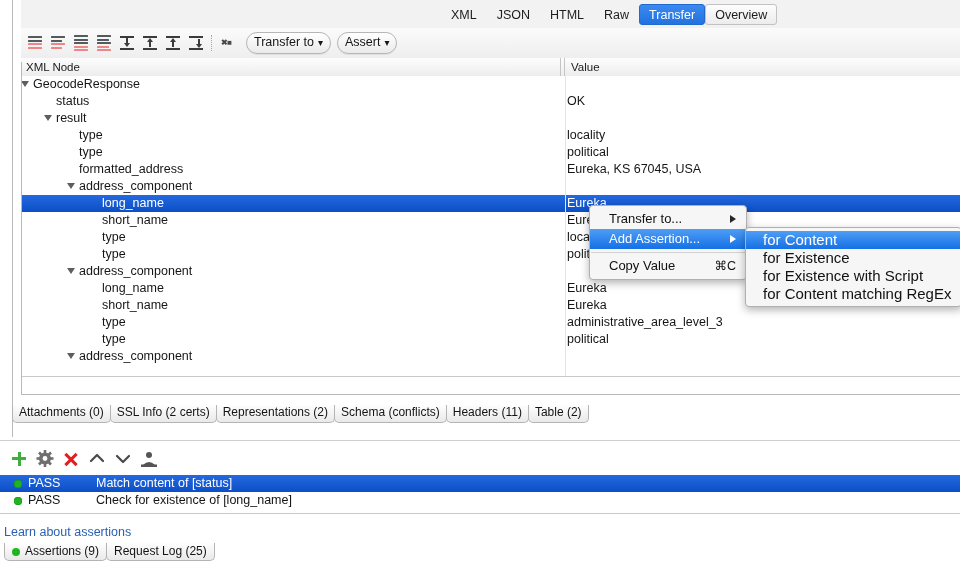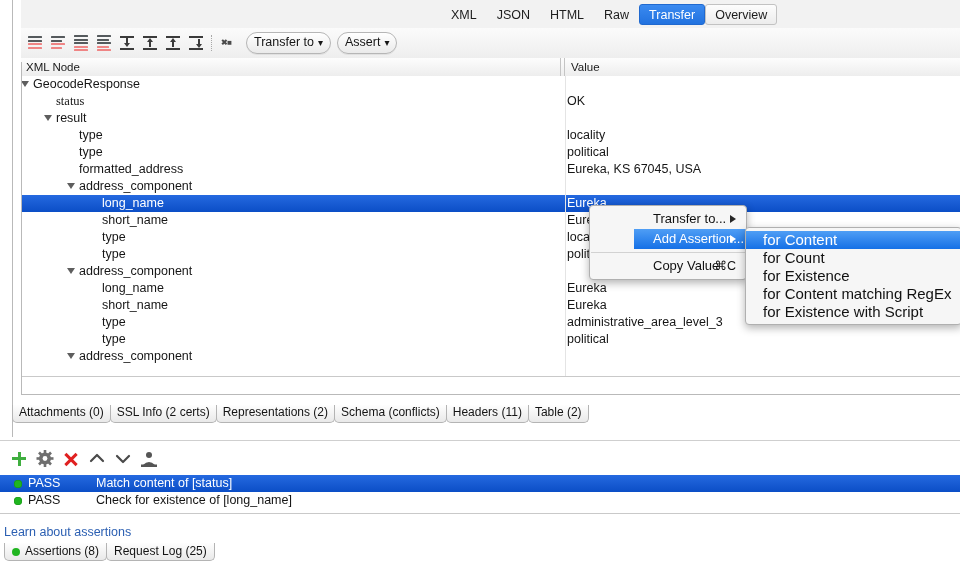--- a/index.html
+++ b/index.html
@@ -166,21 +166,21 @@
 
   
   .ctxmenu {
     position:absolute; left:589px; top:205px; width:156px;
     background:#f6f6f6; border:1px solid #b0b0b0; border-radius:4px;
     box-shadow:0 3px 9px rgba(0,0,0,0.30);
     padding:3px 0 3px 0;
     z-index:50;
   }
   .ctxitem { height:20px; line-height:20px; font-size:13px; color:#111111;
-             padding-left:19px; position:relative; white-space:nowrap; cursor:default;margin-left:44px; }
+             padding-left:19px; position:relative; white-space:nowrap; cursor:default; }
   .ctxitem.hl { background:linear-gradient(#4f9ef5,#1570e6); color:#ffffff; }
   .ctxitem .arrow { position:absolute; right:10px; top:6px; width:0;height:0;
       border-top:4px solid transparent; border-bottom:4px solid transparent; border-left:6px solid #262626; }
   .ctxitem.hl .arrow { border-left-color:#ffffff; }
   .ctxitem .acc { position:absolute; right:10px; font-size:12.5px; color:#111; }
   .ctxsep { height:1px; background:#d2d2d2; margin:3px 1px; }
 
   .submenu {
     position:absolute; left:745px; top:227px; width:215px;
     background:#f6f6f6; border:1px solid #b0b0b0; border-radius:4px;
@@ -281,21 +281,21 @@
       <div class="thdiv" style="left:543px"></div>
       <div class="thcell" style="left:545px;right:0">Value</div>
     </div>
 
     <div class="treeBody" id="treeBody">
         <div class="trow" style="top: 0px;">
           <div class="tw" style="left: 0px;"></div>
           <div class="tnode" style="left: 12px;">GeocodeResponse</div>
         </div>
         <div class="trow" style="top: 17px;">
-          <div class="tnode" style="left: 35px; font-family: Liberation Serif, serif;">status</div>
+          <div class="tnode" style="left: 35px;">status</div>
           <div class="tval">OK</div>
         </div>
         <div class="trow" style="top: 34px;">
           <div class="tw" style="left: 23px;"></div>
           <div class="tnode" style="left: 35px;">result</div>
         </div>
         <div class="trow" style="top: 51px;">
           <div class="tnode" style="left: 58px;">type</div>
           <div class="tval">locality</div>
         </div>
@@ -427,35 +427,34 @@
         </div>
       </div>
     <div class="aListBorder"></div>
   </div>
 
   <div class="footer">
     <a class="learnLink" href="#">Learn about assertions</a>
     <div class="footTabs" id="footTabs">
         <div class="ftab">
           <span class="fdot"></span>
-          <span>Assertions (8)</span>
+          <span>Assertions (9)</span>
         </div>
         <div class="ftab">
           <span>Request Log (25)</span>
         </div>
       </div>
   </div>
 
   <div class="ctxmenu" id="ctxmenu">
       <div class="ctxitem"><span>Transfer to...</span><span class="arrow"></span></div>
       <div class="ctxitem hl"><span>Add Assertion...</span><span class="arrow"></span></div>
       <div class="ctxsep"></div>
       <div class="ctxitem"><span>Copy Value</span><span class="acc">⌘C</span></div>
     </div>
   <div class="submenu" id="submenu">
       <div class="subitem hl">for Content</div>
-      <div class="subitem">for Count</div>
       <div class="subitem">for Existence</div>
+      <div class="subitem">for Existence with Script</div>
       <div class="subitem">for Content matching RegEx</div>
-      <div class="subitem">for Existence with Script</div>
     </div>
 
 </div>
 
 </body></html>

